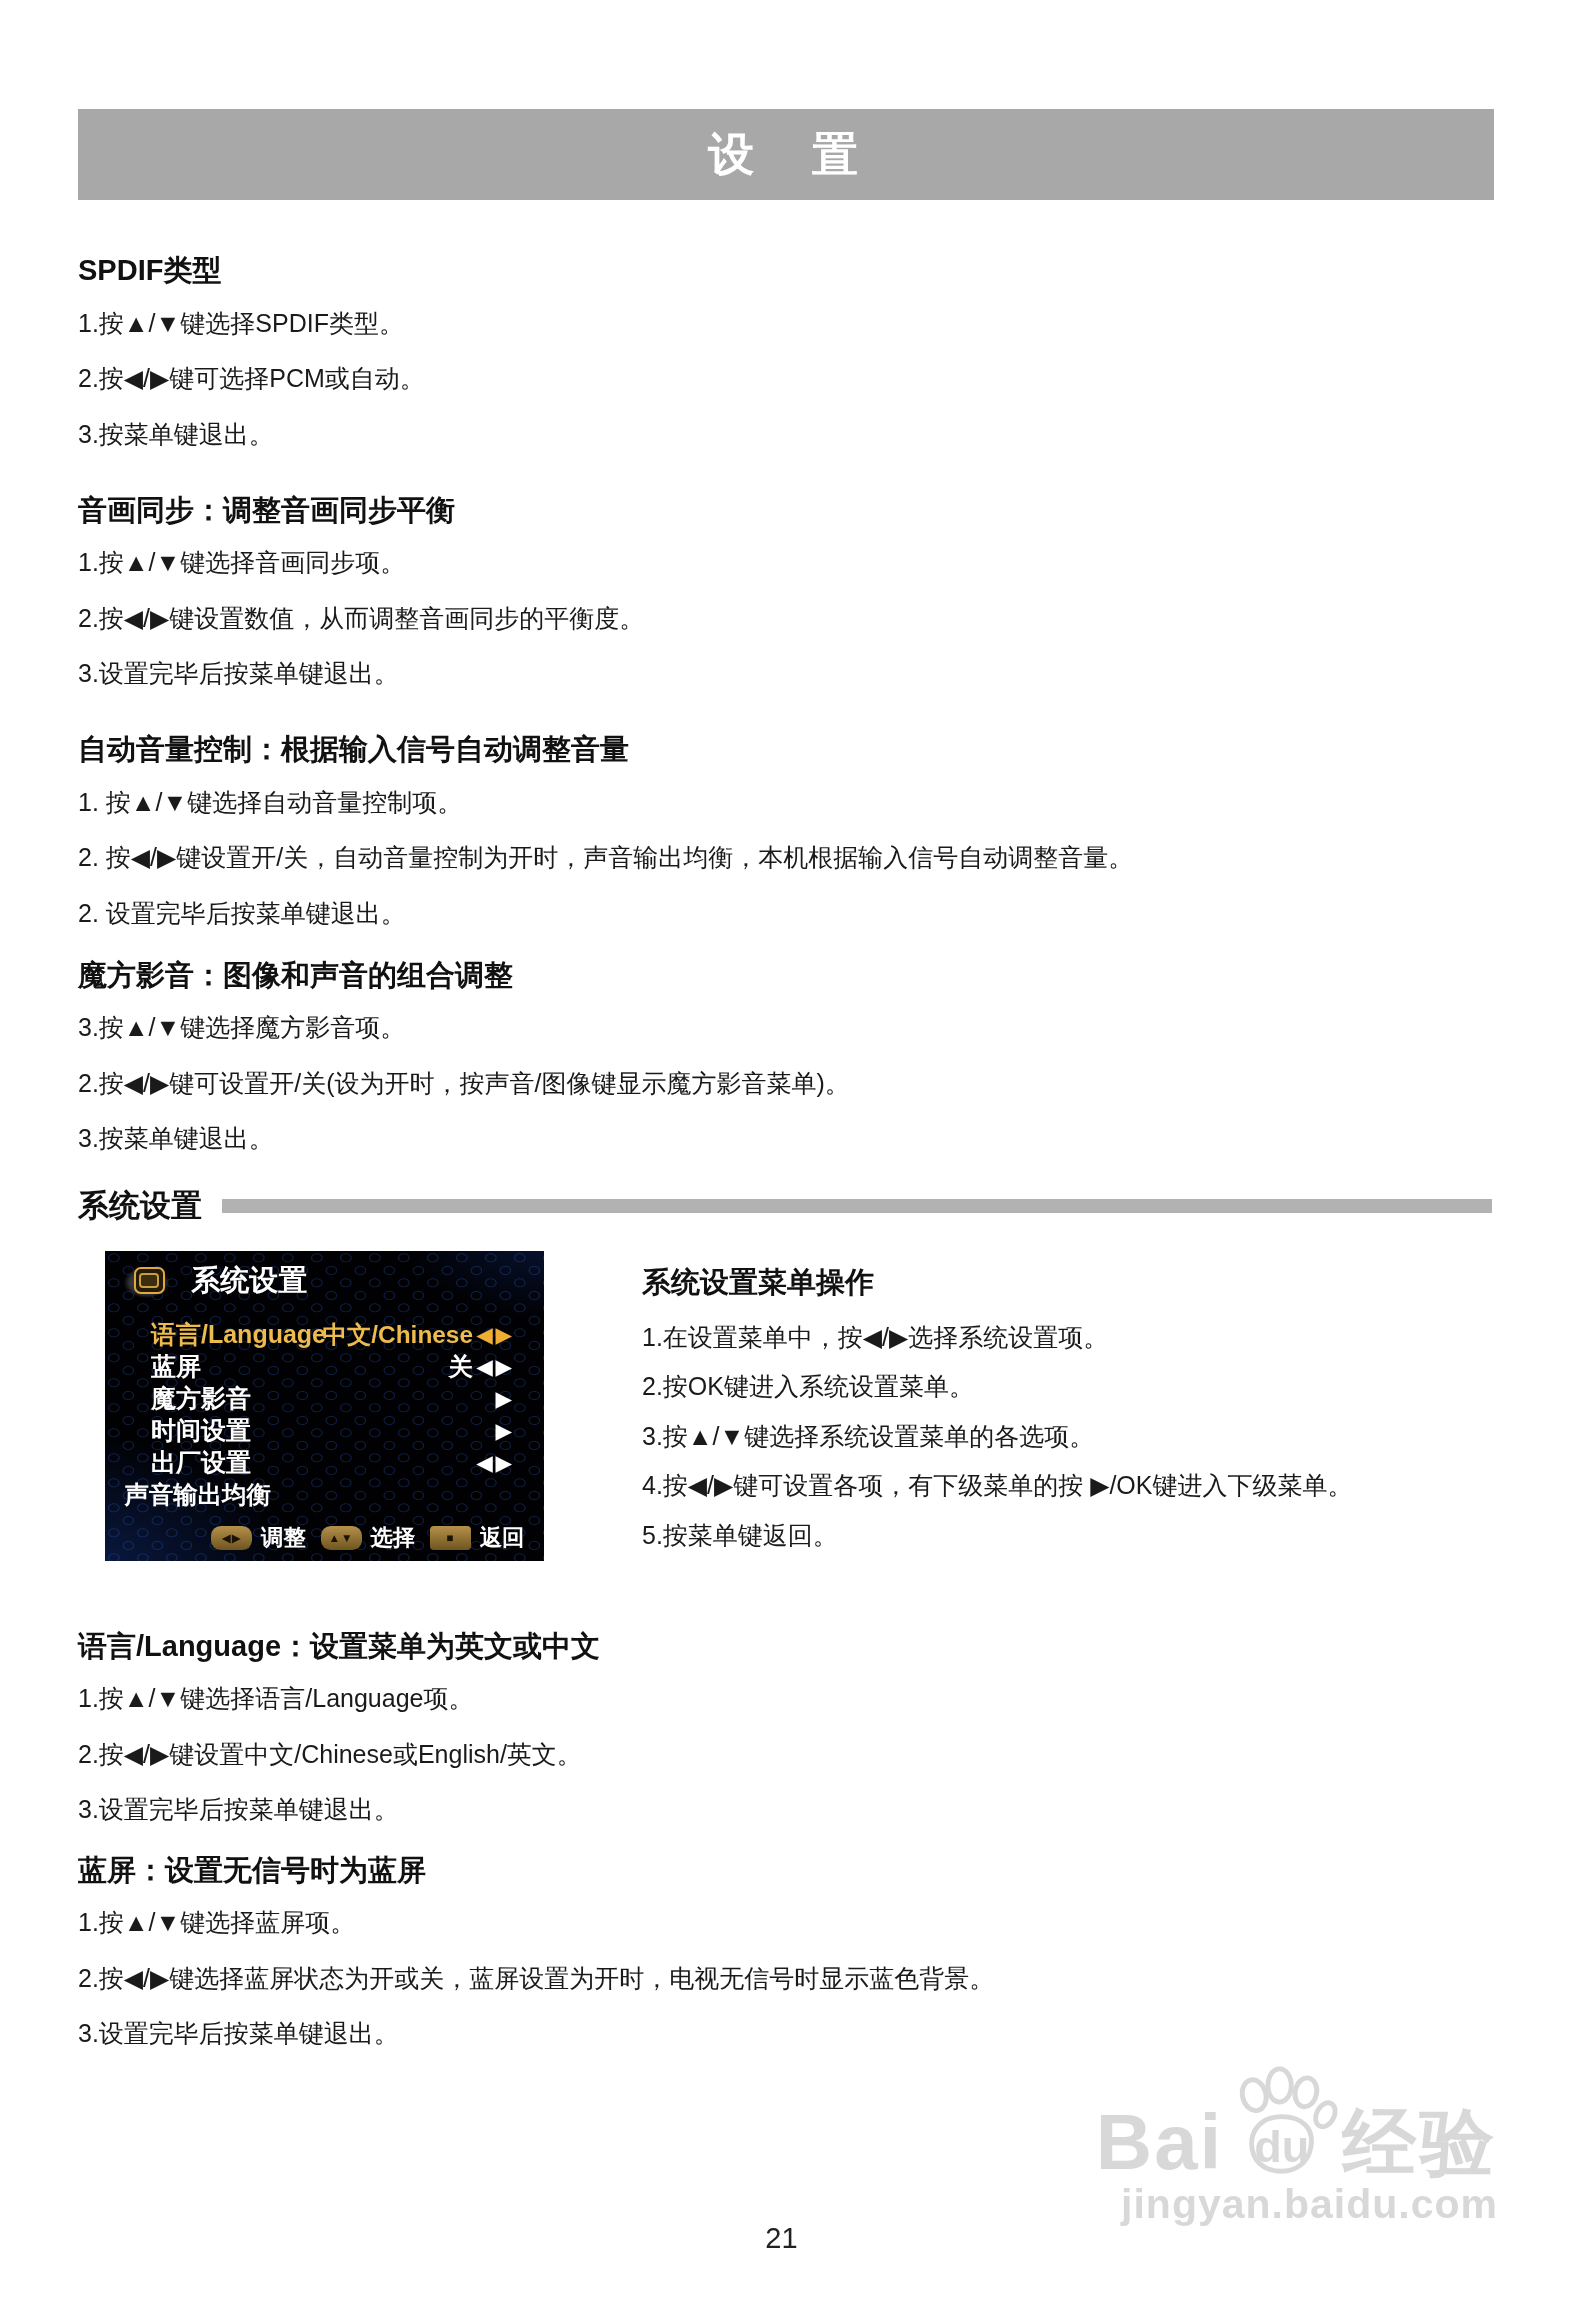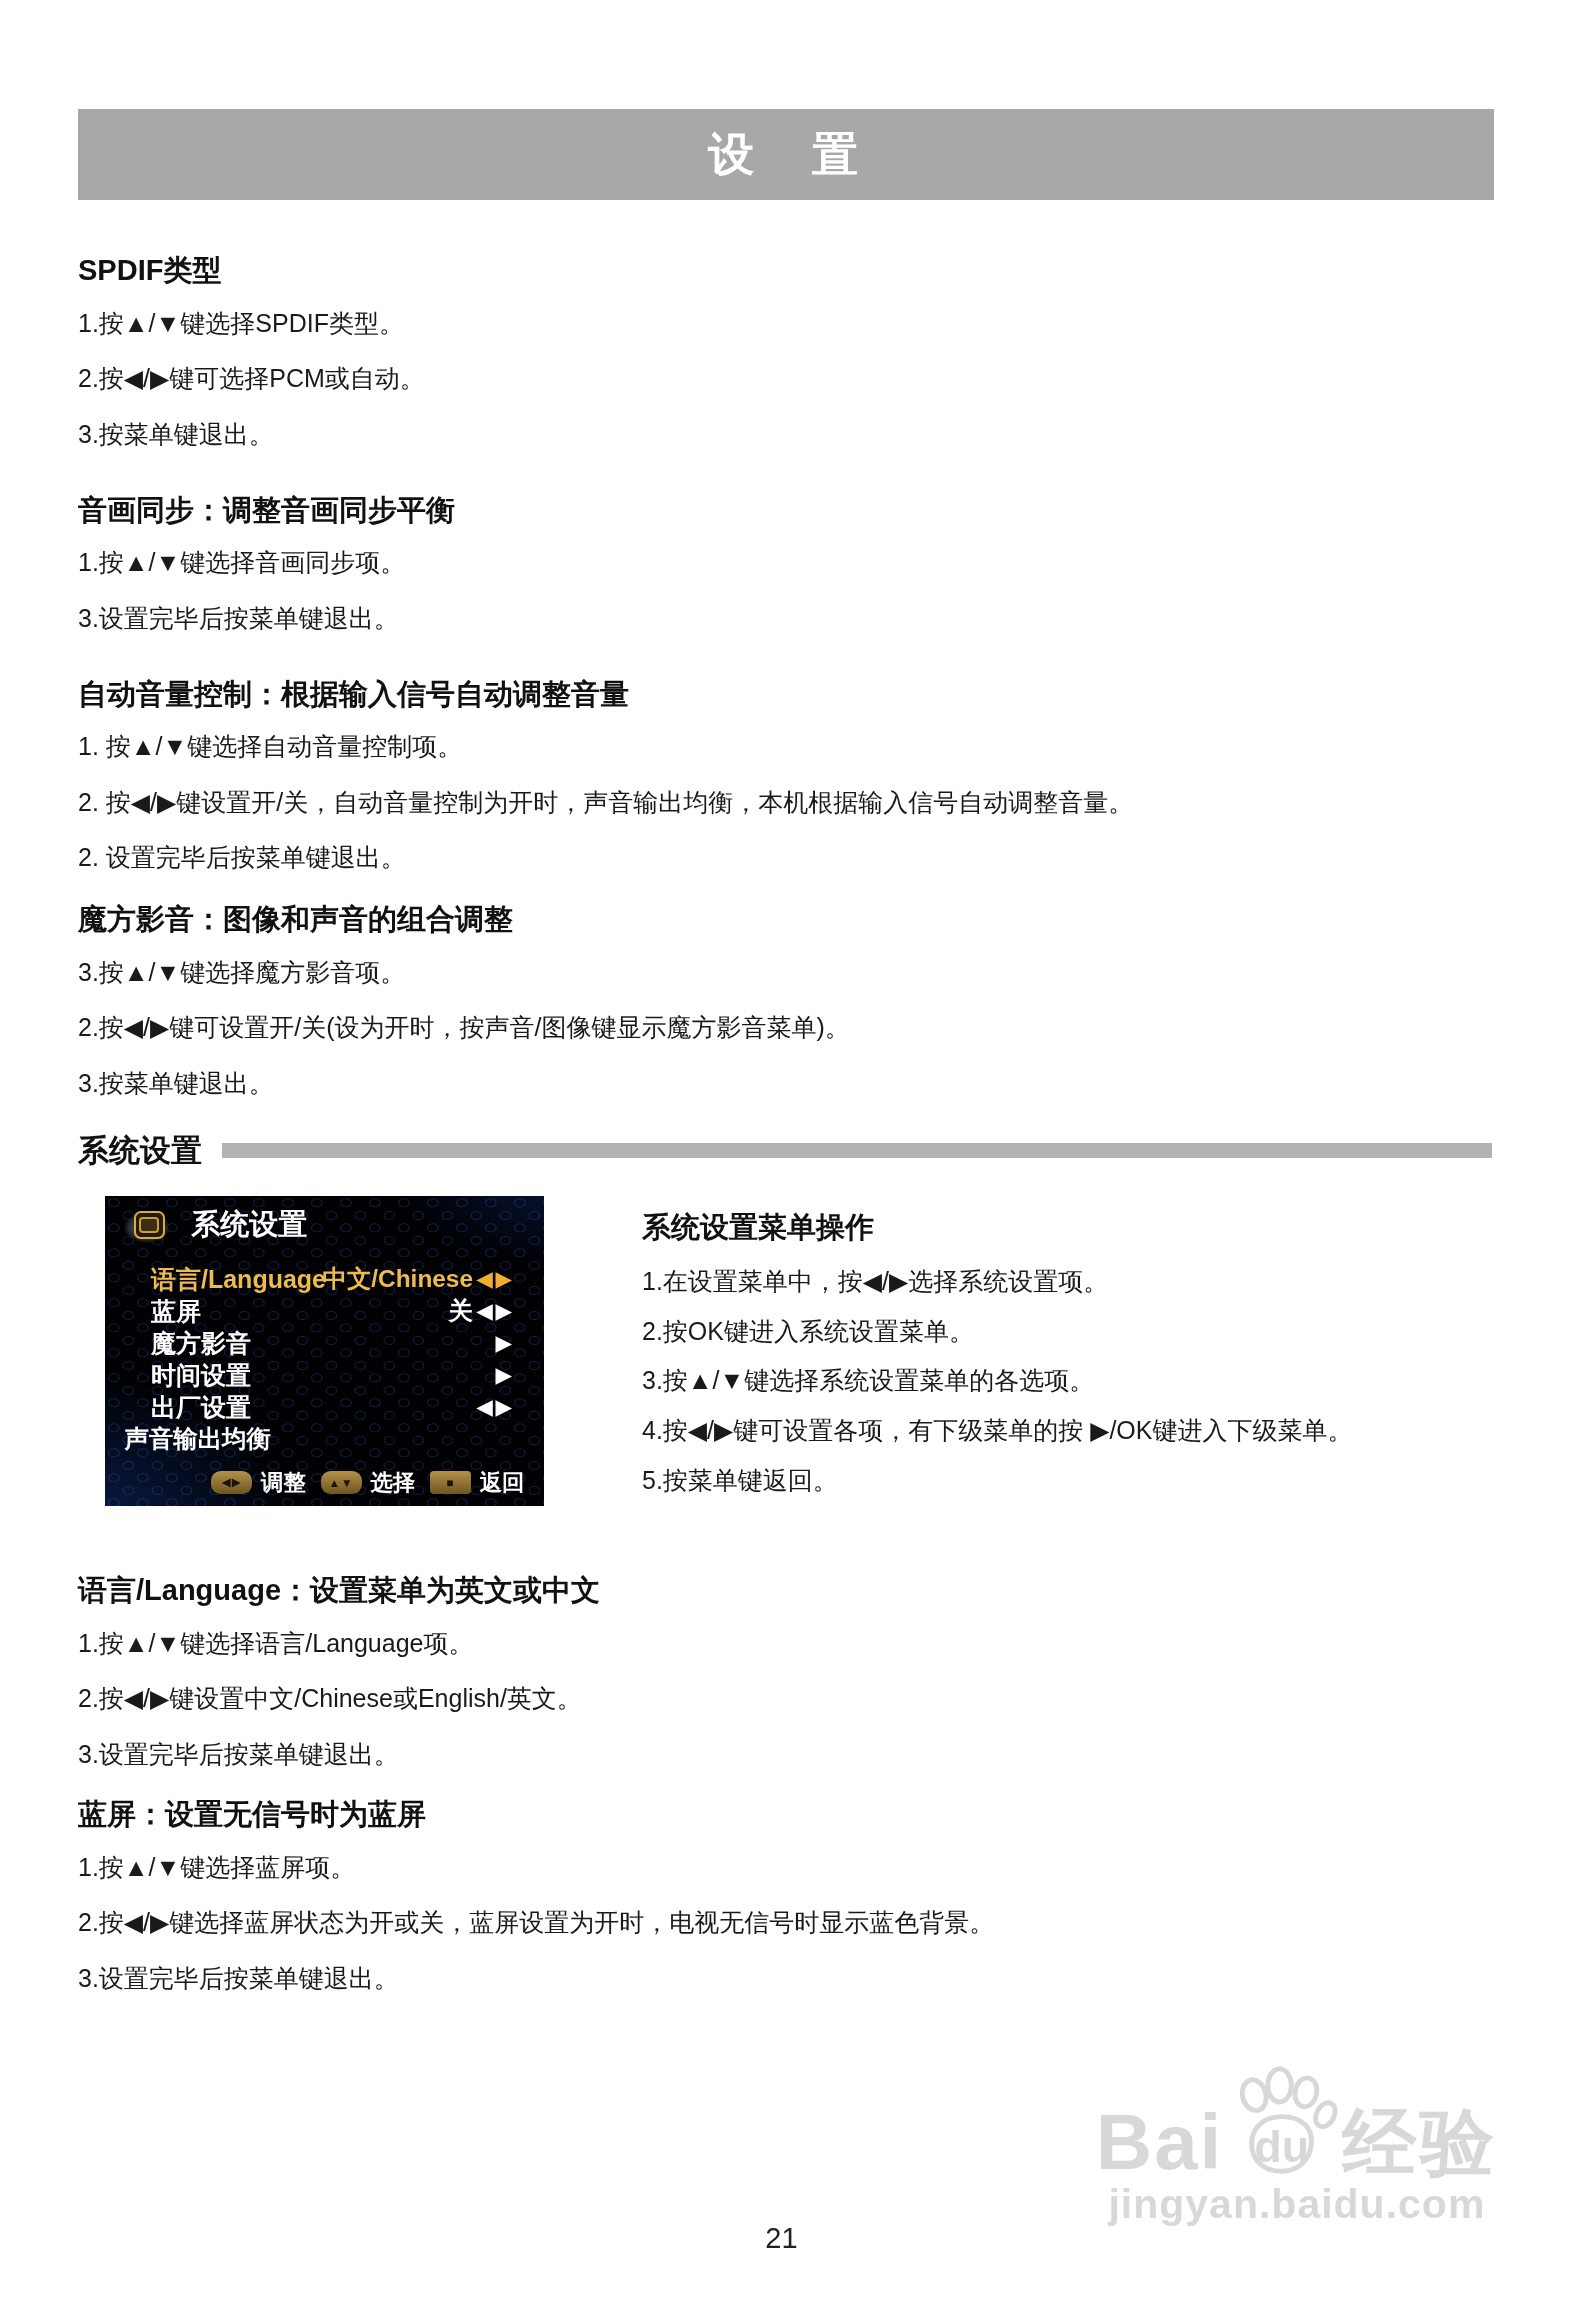--- a/index.html
+++ b/index.html
@@ -141,21 +141,21 @@
   .fkey.rect{border-radius:3.9px;}
   .fkey-label{color:#ffffff;font-size:22.4px;font-weight:bold;margin-right:5.9px;}
 
   .sys-instructions{flex:1;margin-left:98px;padding-top:11.7px;}
   .sys-instructions h2{
     margin:0 0 17.6px 0;font-size:29px;font-weight:bold;line-height:39px;color:#111111;
   }
   .sys-instructions .step{margin-bottom:14.6px;}
 
   
-  .watermark{position:absolute;top:2066px;right:74px;text-align:center;}
+  .watermark{position:absolute;top:2066px;right:74px;text-align:right;}
   .wm-row{display:flex;align-items:flex-end;}
   .wm-bai{font-size:78px;font-weight:bold;color:#d8d8d8;line-height:0.85;letter-spacing:2px;}
   .wm-paw{position:relative;width:115px;height:115px;margin:0 2px -5.9px 2px;}
   .wm-paw svg{position:absolute;left:0;top:0;}
   .wm-du{
     position:absolute;left:29px;top:55px;
     font-size:45px;font-weight:bold;color:#d8d8d8;
   }
   .wm-cn{font-size:74px;font-weight:bold;color:#d8d8d8;line-height:0.85;letter-spacing:3.9px;}
   .wm-url{font-size:41px;font-weight:bold;color:#d8d8d8;margin-top:5.9px;letter-spacing:1px;}
@@ -178,20 +178,21 @@
     <div class="tsection first">
       <h2>SPDIF类型</h2>
       <p class="step">1.按▲/▼键选择SPDIF类型。</p>
       <p class="step">2.按◀/▶键可选择PCM或自动。</p>
       <p class="step">3.按菜单键退出。</p>
     </div>
 
     <div class="tsection">
       <h2>音画同步：调整音画同步平衡</h2>
       <p class="step">1.按▲/▼键选择音画同步项。</p>
+      <p class="step">2.按◀/▶键设置数值，从而调整音画同步的平衡度。</p>
       <p class="step">3.设置完毕后按菜单键退出。</p>
     </div>
 
     <div class="tsection">
       <h2>自动音量控制：根据输入信号自动调整音量</h2>
       <p class="step">1. 按▲/▼键选择自动音量控制项。</p>
       <p class="step">2. 按◀/▶键设置开/关，自动音量控制为开时，声音输出均衡，本机根据输入信号自动调整音量。</p>
       <p class="step">2. 设置完毕后按菜单键退出。</p>
     </div>
 

